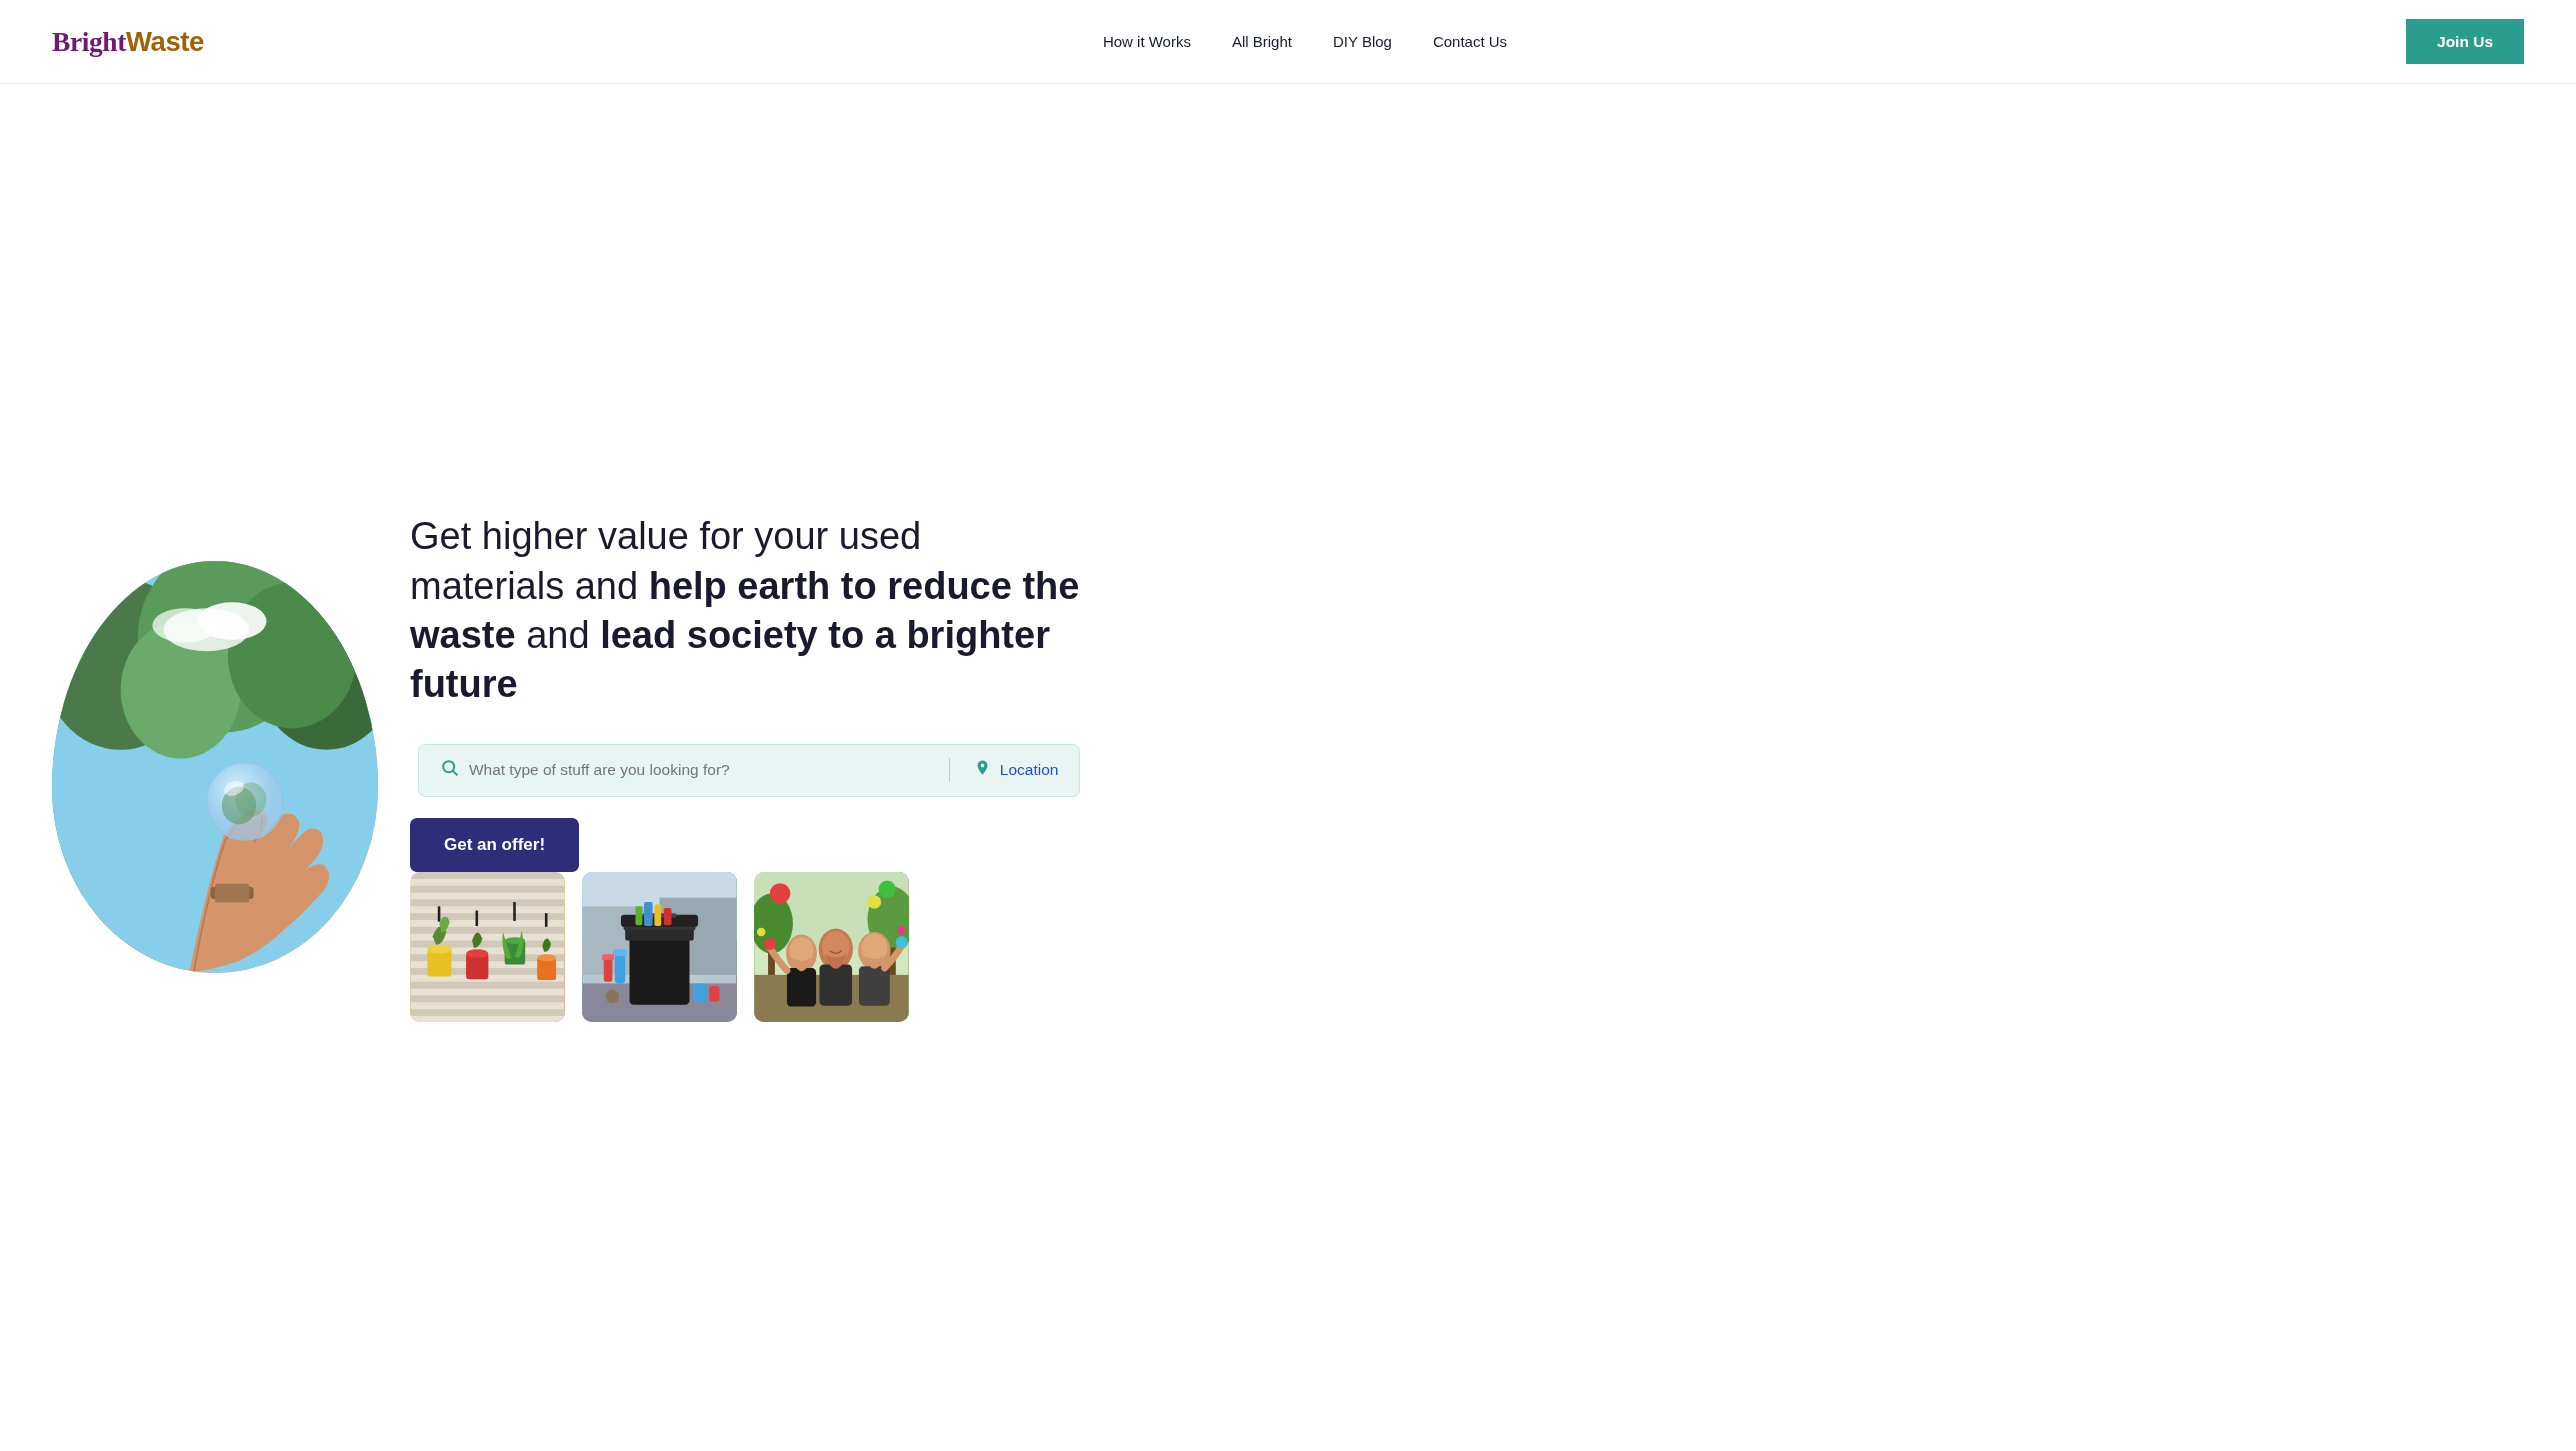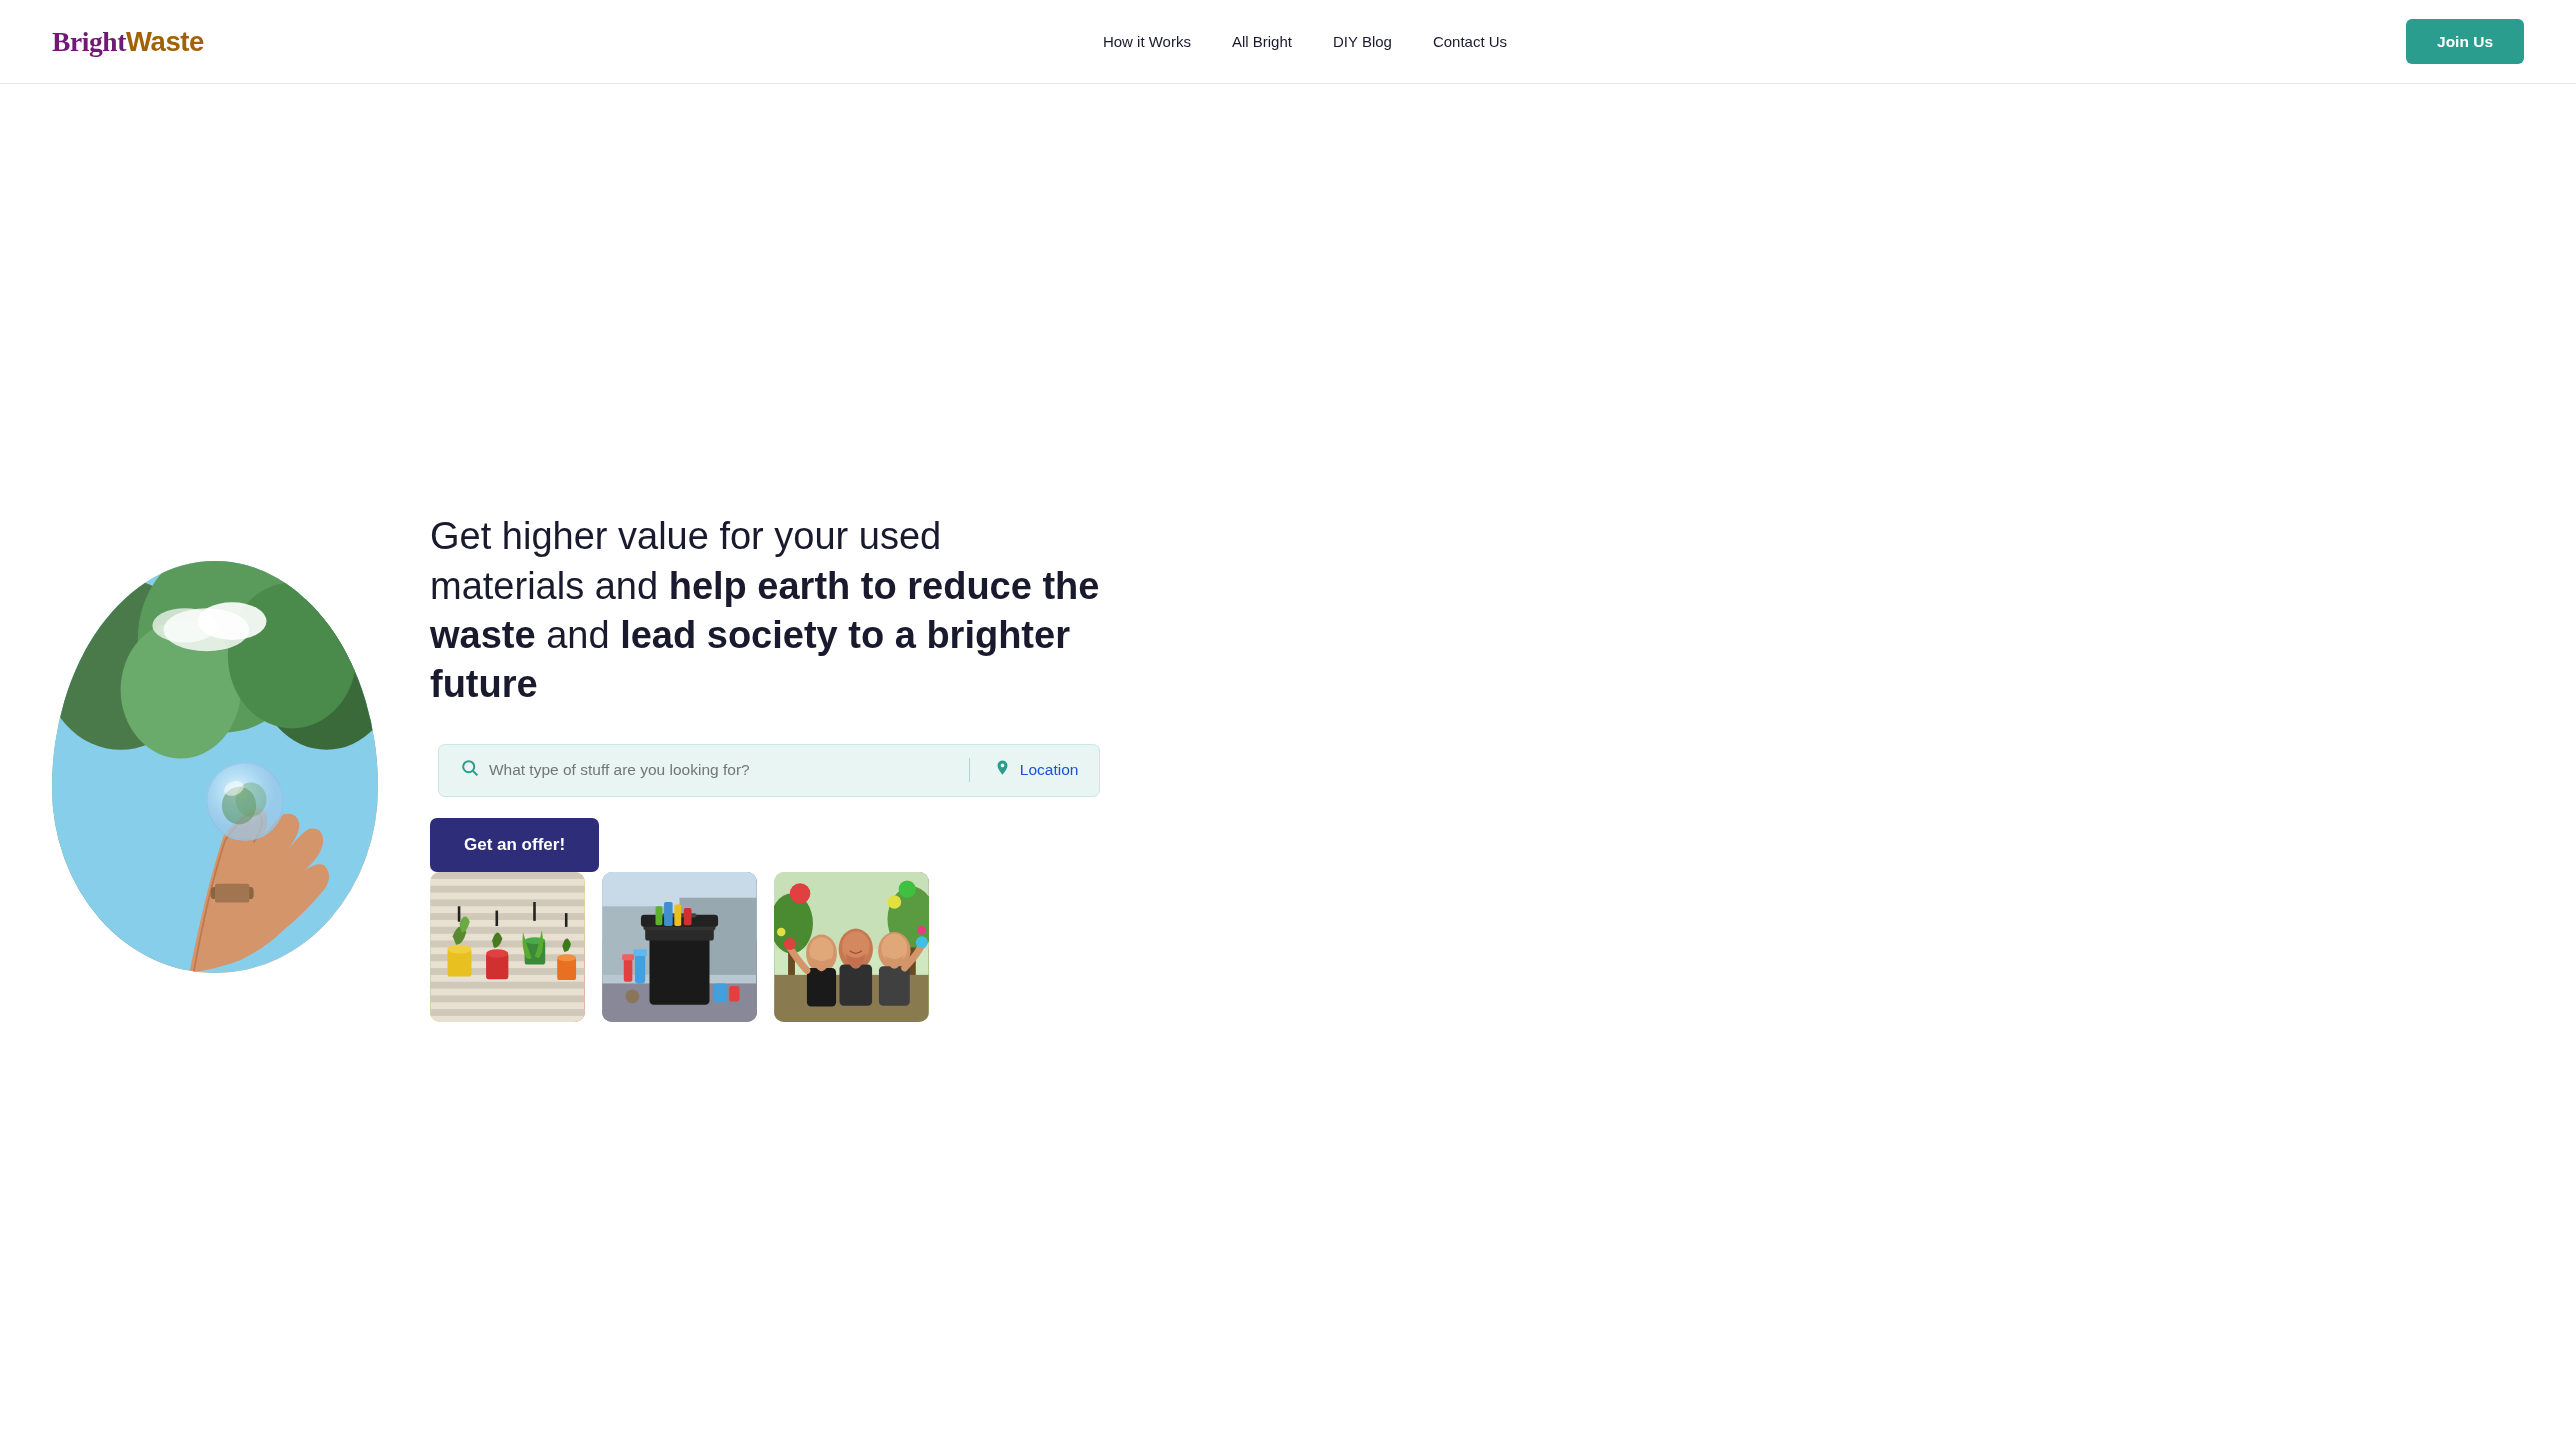--- a/index.html
+++ b/index.html
@@ -54,32 +54,32 @@
       color: #1a1a2e;
       font-size: 15px;
       font-weight: 500;
     }
 
     .join-btn {
       background: #2a9d8f;
       color: white;
       border: none;
       padding: 13.7px 31px;
-      border-radius: 6px;
+      border-radius: 0;
       font-size: 15.5px;
       font-weight: 700;
       cursor: pointer;
     }
 
     
     .hero {
       display: flex;
       align-items: center;
       padding: 34px 52px;
-      gap: 52px;
+      gap: 32px;
       min-height: calc(100vh - 86px);
     }
 
     
     .hero-image-container {
       flex: 0 0 auto;
       width: 326px;
       height: 412px;
       border-radius: 50% 50% 50% 50% / 55% 55% 45% 45%;
       overflow: hidden;

